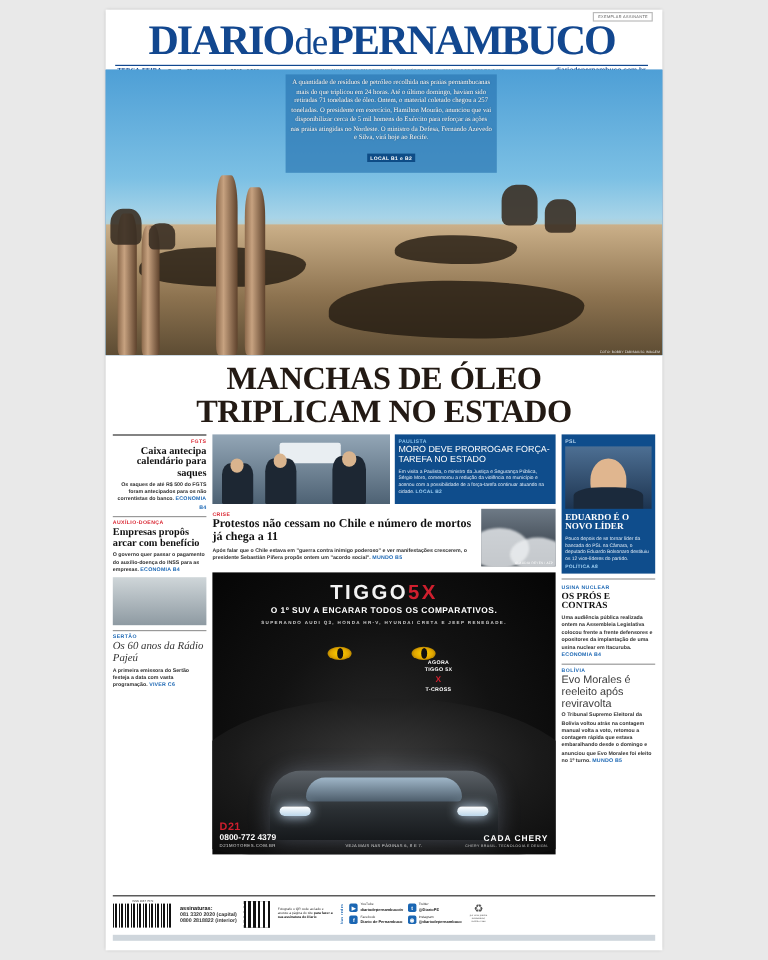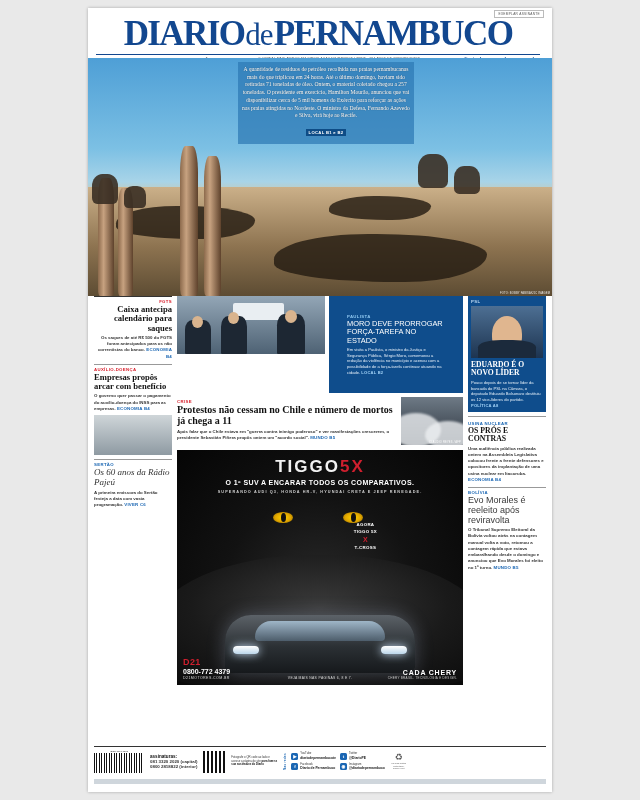--- a/index.html
+++ b/index.html
@@ -53,21 +53,21 @@
   
   .ph{width:100%;height:40px;background:linear-gradient(#a9b4a0,#6f7a62);margin-top:3px;position:relative;overflow:hidden;}
   .ph.theater{background:linear-gradient(#cfd6d9,#8e9aa2);}
 
   
   .moro-row{display:flex;gap:4px;}
   .moro-photo{width:148px;height:58px;background:linear-gradient(#93a6b6,#4e6274);position:relative;overflow:hidden;flex:none;}
   .mp-figure{position:absolute;bottom:0;background:#1d2733;border-radius:28% 28% 4% 4%;}
   .mp-head{position:absolute;border-radius:50%;background:#d9b48e;}
   .mp-banner{position:absolute;left:38%;top:12%;width:34%;height:30%;background:#e9eef2;border-radius:2px;}
-  .paulista{flex:1;background:#0f4d8c;color:#fff;padding:18px;}
+  .paulista{flex:1;background:#0f4d8c;color:#fff;padding:3px;}
   .paulista .kicker{color:#8fc7f0;margin-top:0;}
   .paulista h3{margin:0 0 2px;font-family:"Liberation Sans",sans-serif;font-weight:normal;font-size:7.4px;line-height:1.12;color:#fff;}
   .paulista p{margin:0;font-size:4.1px;line-height:1.4;color:#e4eef8;}
   .paulista .ref{color:#9fd0f5;}
 
   .chile-row{display:flex;gap:4px;margin-top:4px;}
   .chile-txt{flex:1;}
   .chile-photo{width:62px;height:48px;background:linear-gradient(#6e7a86,#2c343d);flex:none;position:relative;overflow:hidden;}
   .smoke{position:absolute;border-radius:50%;background:rgba(235,238,240,.8);filter:blur(1px);}
 
@@ -172,20 +172,24 @@
     <div class="figure" style="left:36px;top:128px;width:22px;height:22px;"></div>
     <div class="figure" style="left:330px;top:96px;width:30px;height:34px;"></div>
     <div class="figure" style="left:366px;top:108px;width:26px;height:28px;"></div>
     <div class="overlay">
       <p>A quantidade de resíduos de petróleo recolhida nas praias pernambucanas mais do que triplicou em 24 horas. Até o último domingo, haviam sido retiradas 71 toneladas de óleo. Ontem, o material coletado chegou a 257 toneladas. O presidente em exercício, Hamilton Mourão, anunciou que vai disponibilizar cerca de 5 mil homens do Exército para reforçar as ações nas praias atingidas no Nordeste. O ministro da Defesa, Fernando Azevedo e Silva, virá hoje ao Recife.</p>
       <span class="locator">LOCAL B1 e B2</span>
     </div>
     <div class="credit">FOTO: BOBBY FABISAK/JC IMAGEM</div>
   </div>
 
+  <div class="headline">
+    <h1>MANCHAS DE ÓLEO</h1>
+    <h1>TRIPLICAM NO ESTADO</h1>
+  </div>
 
   <div class="grid">
 
     <div class="col-left">
       <div class="rule-t">
         <div class="kicker">FGTS</div>
         <div class="hl">Caixa antecipa calendário para saques</div>
         <p class="dek"><span>Os saques de até R$ 500 do FGTS foram antecipados para os não correntistas do banco.</span> <span class="ref">ECONOMIA B4</span></p>
       </div>
 

